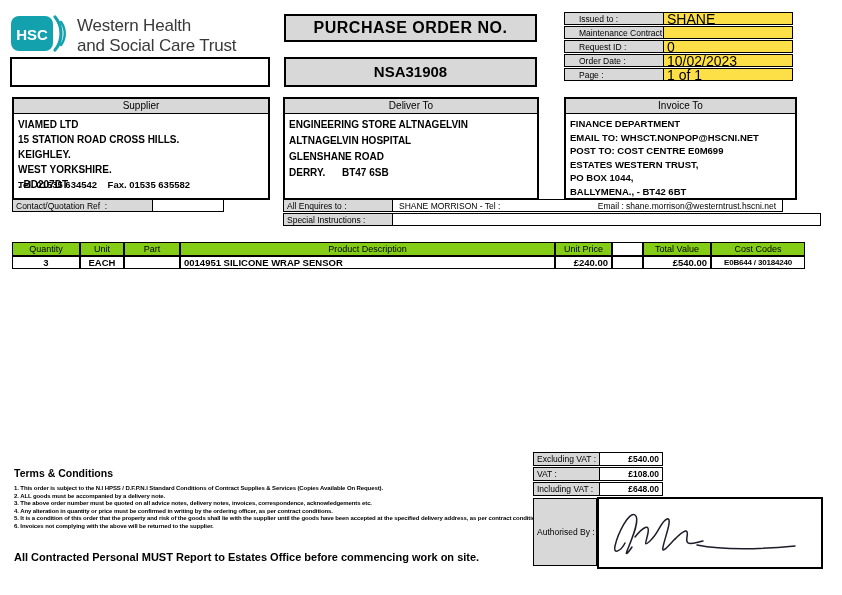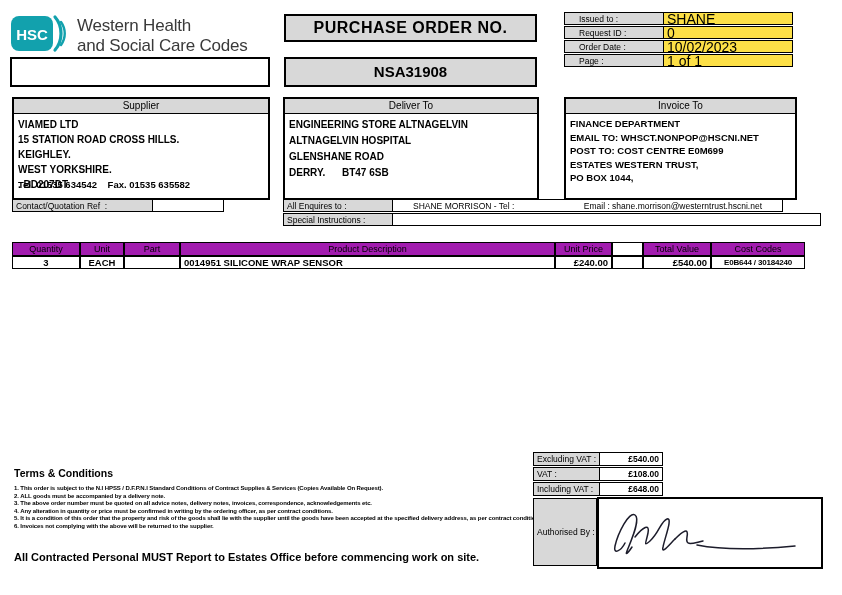--- a/index.html
+++ b/index.html
@@ -37,31 +37,31 @@
   #supplier-box .addr-body p{line-height:15px;}
   #supplier-telfax{position:absolute;left:4px;bottom:2px;font-size:9.5px;font-weight:bold;white-space:pre;}
   #deliver-box{left:283px;top:97px;width:252px;height:99px;}
   #deliver-box .addr-body p{line-height:16px;}
   #invoice-box{left:564px;top:97px;width:229px;height:99px;}
   #invoice-box .addr-body p{font-size:9.5px;line-height:13.5px;}
 
   
   .mini-row{display:flex;height:13px;}
   .mini-row .lbl{background:#d8d8d8;border:1px solid #000;font-size:8.5px;line-height:12px;padding-left:3px;white-space:pre;}
-  .mini-row .val{flex:1;background:#fff;border:1px solid #000;border-left:none;font-size:8.5px;line-height:12px;padding:0 20px;display:flex;justify-content:space-between;}
+  .mini-row .val{flex:1;background:#fff;border:1px solid #000;border-left:none;font-size:8.5px;line-height:12px;padding:0 6px;display:flex;justify-content:space-between;}
   #contact-row{left:12px;top:199px;width:212px;}
   #contact-row .lbl{width:136px;}
   #enquiries-row{left:283px;top:199px;width:500px;}
   #enquiries-row .lbl{width:105px;}
   #special-row{left:283px;top:213px;width:538px;}
   #special-row .lbl{width:105px;}
 
   
   #items-table{left:12px;top:242px;display:grid;grid-template-columns:68px 44px 56px 375px 57px 31px 68px 94px;}
-  #items-table .hcell{height:12px;line-height:12px;background:#a21caf;border:1px solid #000;font-size:9px;text-align:center;}
+  #items-table .hcell{height:12px;line-height:12px;background:#84cc16;border:1px solid #000;font-size:9px;text-align:center;}
   #items-table .hcell.spacer{background:#fff;}
   #items-table .dcell{height:11px;line-height:11px;background:#fff;border:1px solid #000;font-size:9.5px;font-weight:bold;}
   .ta-c{text-align:center;} .ta-r{text-align:right;padding-right:3px;} .ta-l{text-align:left;padding-left:3px;}
   #items-table .cost{font-size:8px;letter-spacing:-0.2px;}
 
   
   #terms-title{left:14px;top:467px;font-size:10.5px;font-weight:bold;}
   #terms-list{left:14px;top:485px;width:540px;}
   #terms-list p{margin:0 0 1.6px 0;font-size:6px;line-height:6px;font-weight:bold;letter-spacing:-0.1px;}
   #footer-notice{left:14px;top:551px;font-size:11px;font-weight:bold;}
@@ -84,33 +84,37 @@
     <span>
       <svg width="58" height="44" viewBox="0 0 58 44">
         <rect x="1" y="4" width="42" height="35" rx="8" fill="#12a1ad"></rect>
         <text x="22" y="28" text-anchor="middle" font-family="Liberation Sans, sans-serif" font-size="15" font-weight="bold" fill="#ffffff">HSC</text>
         <path d="M45 5 C53 14 53 29 45 38" stroke="#12a1ad" stroke-width="3.2" fill="none" stroke-linecap="round"></path>
         <path d="M51 10 C56 17 56 26 51 33" stroke="#12a1ad" stroke-width="2.4" fill="none" stroke-linecap="round"></path>
       </svg>
     </span>
     <div id="org-name">
       <div>Western Health</div>
-      <div>and Social Care Codes</div>
+      <div>and Social Care Trust</div>
     </div>
   </div>
 
   <div class="abs b2" id="ref-empty-box"></div>
 
   <div class="abs b2 gray center bold" id="po-label-box">PURCHASE ORDER NO.</div>
   <div class="abs b2 gray center bold" id="po-number-box">NSA31908</div>
 
   <div class="abs" id="issued-table">
     <div class="issued-row">
       <div class="lbl">Issued to :</div>
       <div class="val">SHANE MORRISON</div>
+    </div>
+    <div class="issued-row">
+      <div class="lbl">Maintenance Contract</div>
+      <div class="val"></div>
     </div>
     <div class="issued-row">
       <div class="lbl">Request ID :</div>
       <div class="val">0</div>
     </div>
     <div class="issued-row">
       <div class="lbl">Order Date :</div>
       <div class="val">10/02/2023</div>
     </div>
     <div class="issued-row">
@@ -164,20 +168,21 @@
   </div>
 
   <div class="abs addr-box" id="invoice-box">
     <div class="addr-head">Invoice To</div>
     <div class="addr-body">
       <p>FINANCE DEPARTMENT</p>
       <p>EMAIL TO: WHSCT.NONPOP@HSCNI.NET</p>
       <p>POST TO: COST CENTRE E0M699</p>
       <p>ESTATES WESTERN TRUST,</p>
       <p>PO BOX 1044,</p>
+      <p>BALLYMENA., - BT42 6BT</p>
     </div>
   </div>
 
   <div class="abs" id="items-table">
     <div class="hcell">Quantity</div>
     <div class="hcell">Unit</div>
     <div class="hcell">Part</div>
     <div class="hcell">Product Description</div>
     <div class="hcell">Unit Price</div>
     <div class="hcell spacer"></div>

